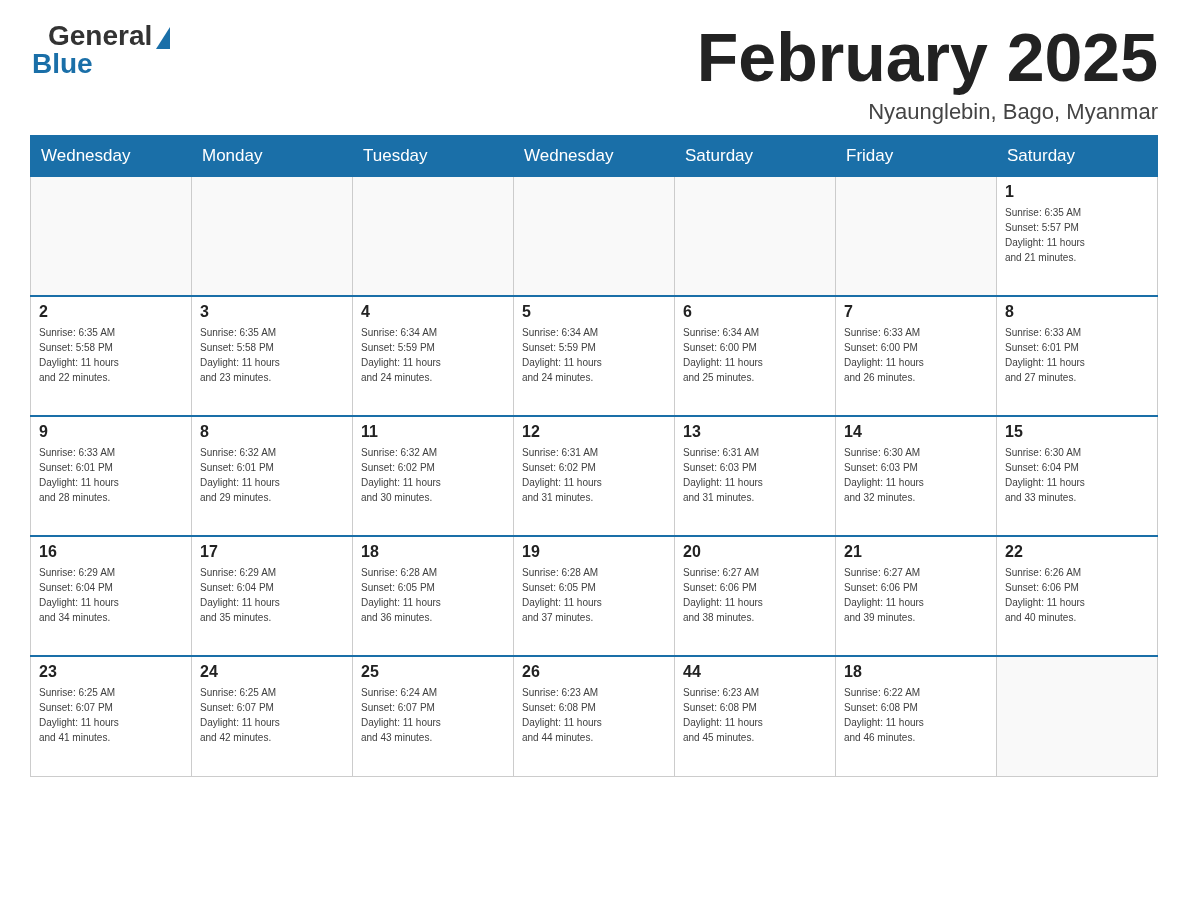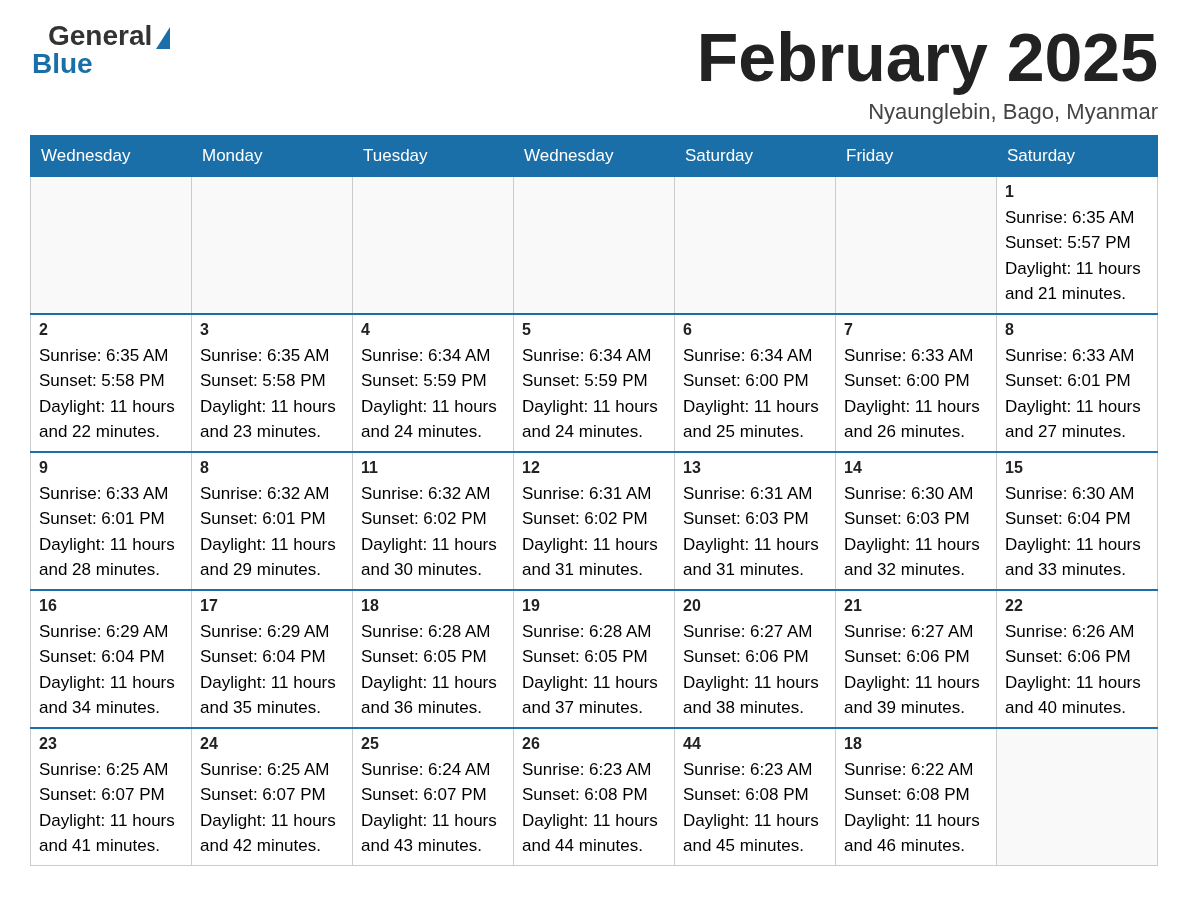--- a/index.html
+++ b/index.html
@@ -89,22 +89,22 @@
       background: #f9f9f9;
     }
     .day-num {
       font-size: 16px;
       font-weight: bold;
       color: #222;
       display: block;
       margin-bottom: 4px;
     }
     .day-info {
-      font-size: 17px;
-      color: #000000;
+      font-size: 10px;
+      color: #404040;
       line-height: 1.5;
     }
     .calendar tr td {
       height: 120px;
     }
     .row-border td {
       border-top: 2px solid #1a6fa8;
     }
   </style>
 </head>

